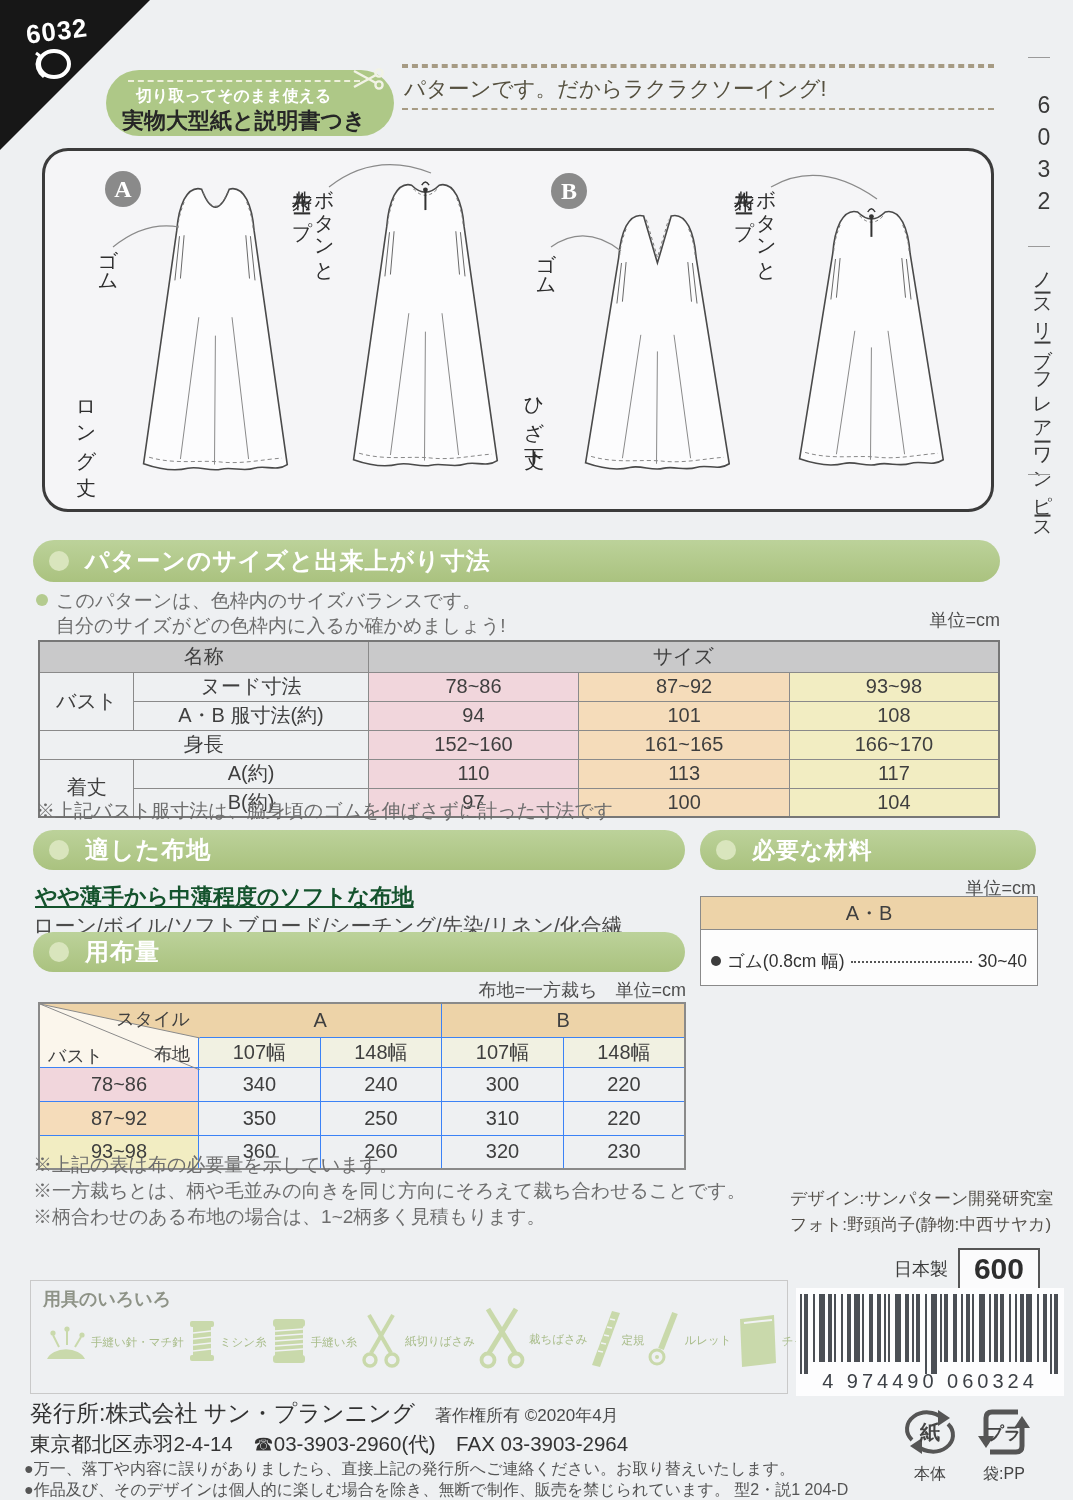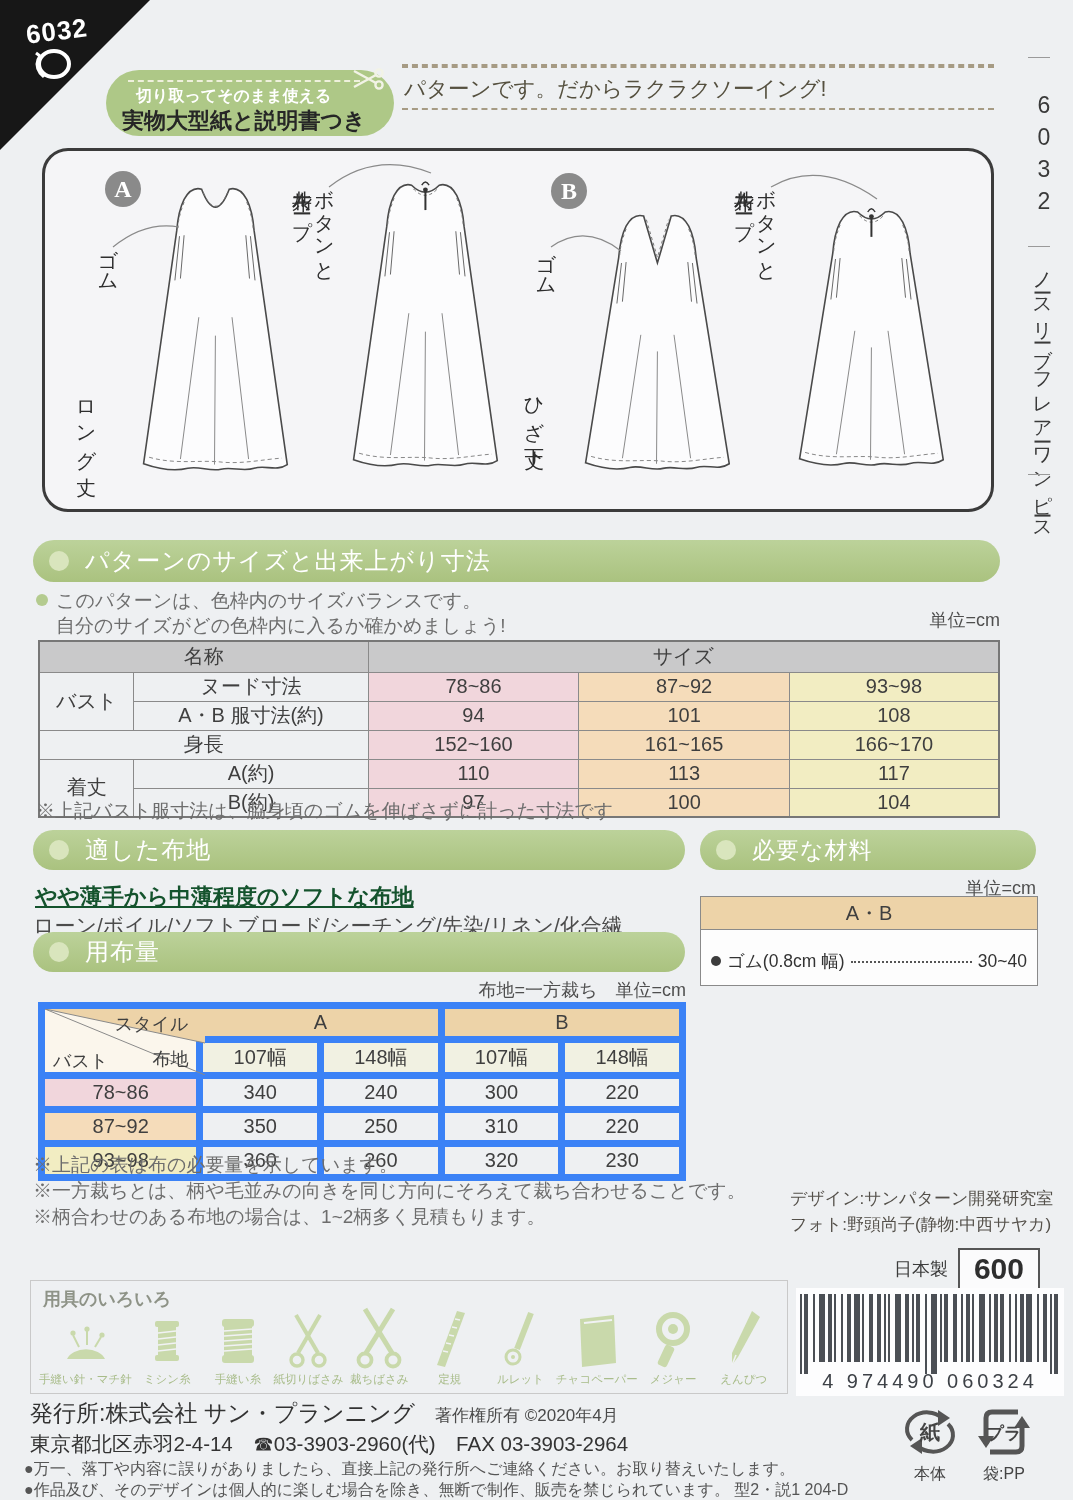--- a/index.html
+++ b/index.html
@@ -38,40 +38,40 @@
          font-family:"Liberation Serif",serif;font-size:24px;font-weight:bold;
          display:flex;align-items:center;justify-content:center;}
   .ill-label{font-size:20px;color:#2e2e2e;line-height:1.12;}
   .loop-label div{display:block;}
   svg.dress{overflow:visible;}
   .dress path,.dress line{vector-effect:non-scaling-stroke;}
 
   
   .sec-bar{height:42px;border-radius:21px;background:linear-gradient(#bcd29a,#aac27f);display:flex;align-items:center;}
   .sec-dot{width:20px;height:20px;border-radius:50%;background:#d9e5bd;margin-left:16px;}
-  .sec-title{color:#fff;font-weight:normal;font-size:24px;margin-left:16px;letter-spacing:1px;}
+  .sec-title{color:#fff;font-weight:bold;font-size:24px;margin-left:16px;letter-spacing:1px;}
 
   .note-dot{width:12px;height:12px;border-radius:50%;background:#b4cb8f;}
   .gray-note{font-size:19px;color:#6d6d6d;line-height:1.35;}
   .unit{font-size:18px;color:#4f4f4f;}
 
   
   table{border-collapse:collapse;}
   .size-table{width:962px;font-size:20px;}
   .size-table th,.size-table td{border:1px solid #8a8a8a;text-align:center;font-weight:normal;padding:0;}
   .size-table{border:2px solid #777;}
   .th-gray{background:#c9c9ca;}
   .c-pink{background:#f1d6dc;}
   .c-peach{background:#f5dcba;}
   .c-yellow{background:#f2edc2;}
   .row-h{height:29px;}
   .hd-h{height:31px;}
 
   .fab-table{width:648px;font-size:20px;border:2px solid #8a8a8a;}
-  .fab-table th,.fab-table td{border:7px solid #3b82f6;text-align:center;font-weight:normal;}
+  .fab-table th,.fab-table td{border:1px solid #3b82f6;text-align:center;font-weight:normal;}
   .c-tan{background:#edd3a8;}
   .c-pgreen{background:#f1f1e2;}
 
   .mat-table{left:700px;top:896px;width:336px;border:1.5px solid #8a8a8a;background:#fdfdfd;}
   .mat-head{height:32px;background:#edd3a8;border-bottom:1px solid #8a8a8a;
             display:flex;align-items:center;justify-content:center;font-size:20px;}
   .mat-body{padding:10px 10px 12px 10px;}
   .mat-row{display:flex;align-items:baseline;font-size:17.5px;color:#333;margin-top:9px;}
   .mat-row .b{width:10px;height:10px;border-radius:50%;background:#3c3c3c;align-self:center;margin-right:6px;flex:none;}
   .mat-row .leader{flex:1;border-bottom:2.5px dotted #555;margin:0 6px;transform:translateY(-4px);}
@@ -80,21 +80,21 @@
   .fabric-list{font-size:21px;color:#4c4c4c;}
 
   .credit{font-size:17px;color:#54504a;line-height:1.5;}
   .price-box{border:2px solid #555;background:#fbfbfc;font-size:30px;font-weight:bold;color:#2e2e2e;
              padding:2px 14px;display:inline-block;}
 
   
   .tools-box{left:30px;top:1280px;width:756px;height:112px;border:1.5px solid #c9c9c9;}
   .tools-title{left:12px;top:6px;font-size:18px;font-weight:bold;color:#8e9387;}
   .tools-row{left:8px;top:26px;width:740px;display:flex;align-items:flex-end;}
-  .tool{flex:1;display:flex;flex-direction:column;align-items:center;text-align:center;}
+  .tool{flex:1;display:flex;flex-direction:row;align-items:center;text-align:center;}
   .tool .lbl{font-size:11.5px;color:#a8bc89;margin-top:3px;white-space:nowrap;}
   .tool svg{display:block;}
   .tg{fill:#c9d9ab;stroke:none;}
   .tgs{fill:none;stroke:#c9d9ab;}
 
   
   .barcode{left:796px;top:1288px;width:268px;height:108px;background:#fdfdfe;}
   .bars{left:0;top:6px;width:268px;height:84px;}
   .bar{position:absolute;top:0;height:68px;background:#4b4f55;}
   .bar.guard{height:80px;}

